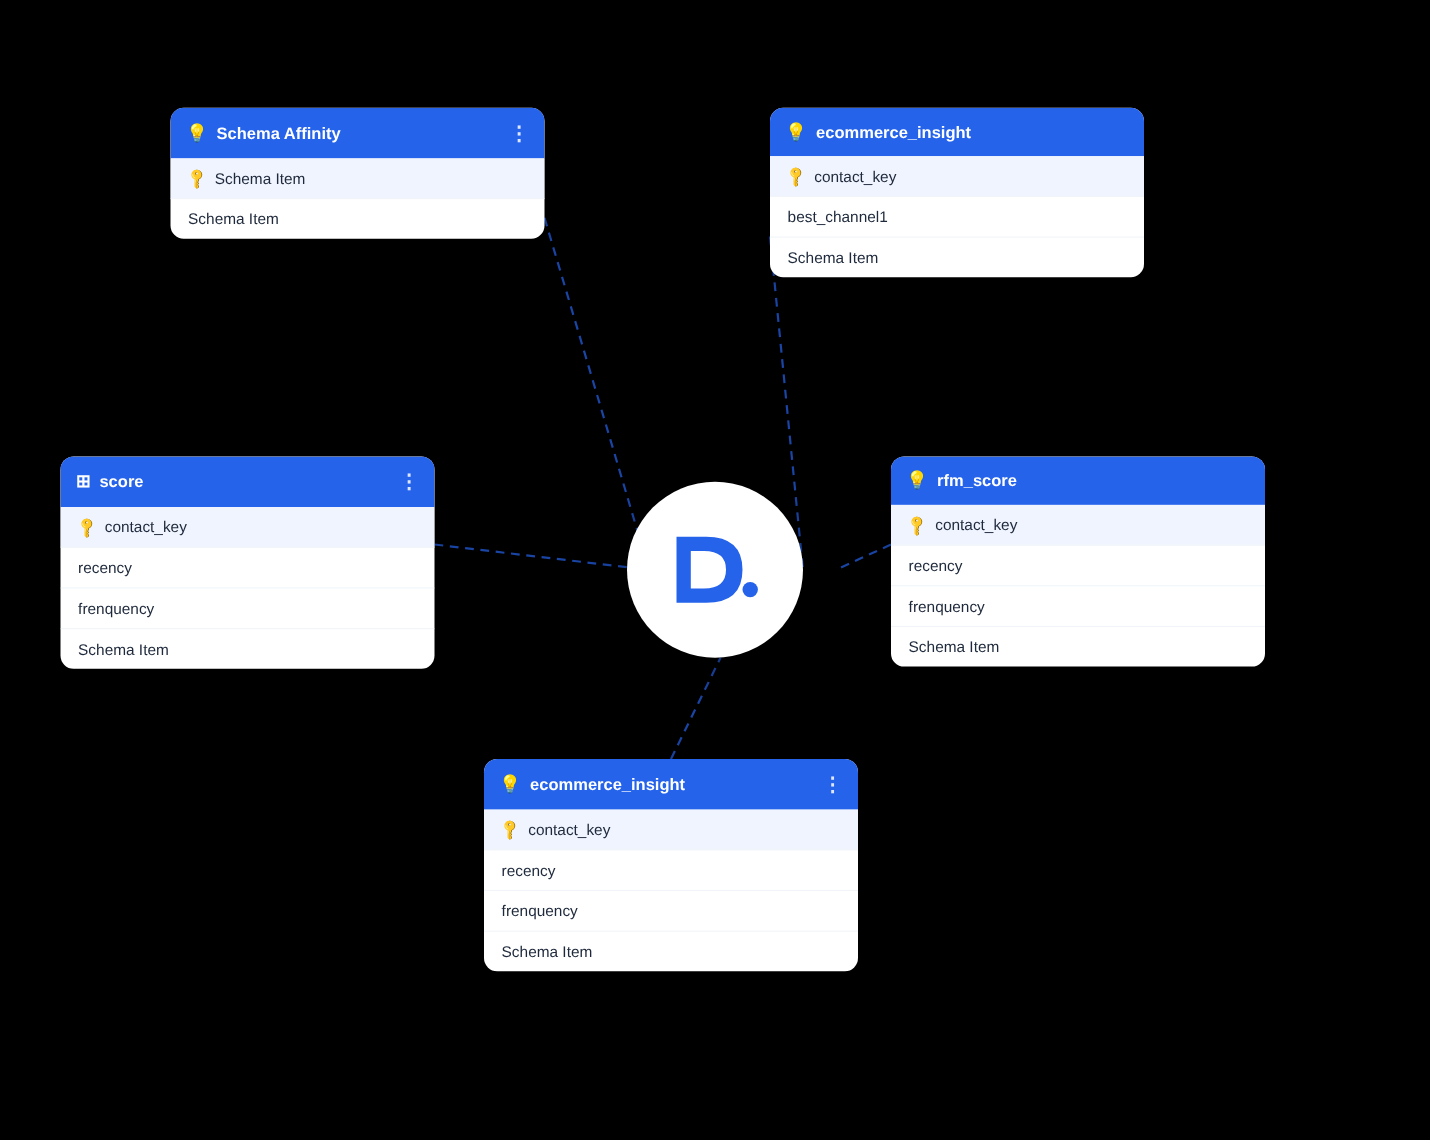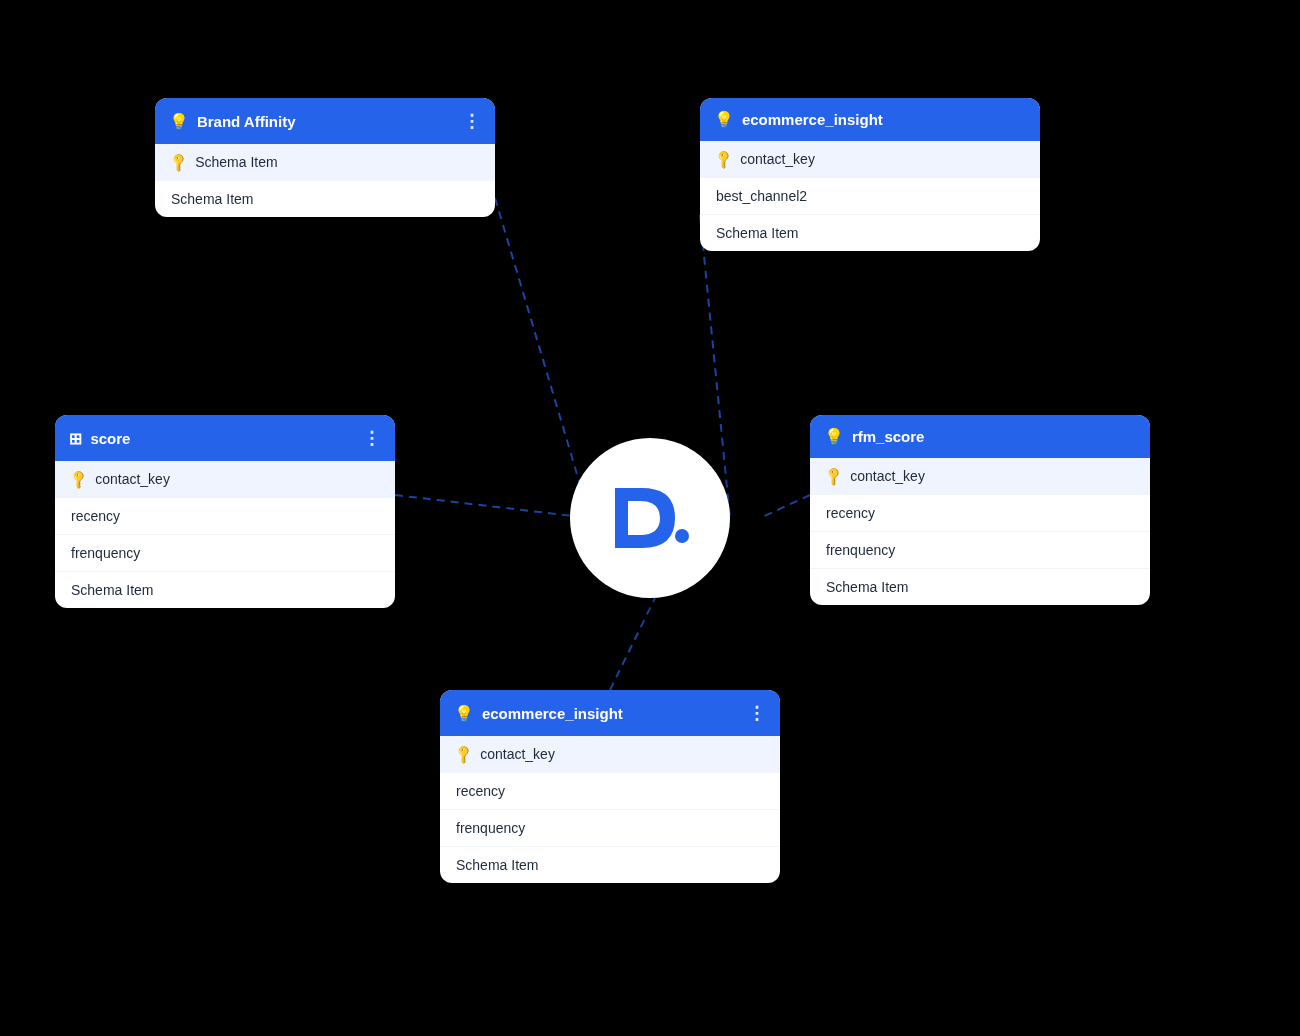--- a/index.html
+++ b/index.html
@@ -118,21 +118,21 @@
       <path d="M15 20 L15 80 L42 80 Q75 80 75 50 Q75 20 42 20 Z
                M28 33 L40 33 Q60 33 60 50 Q60 67 40 67 L28 67 Z" fill="#2563EB"></path>
 
       <circle cx="82" cy="68" r="7" fill="#2563EB"></circle>
     </svg>
   </div>
 
   <div class="table-card card-brand-affinity">
     <div class="card-header">
       <span class="icon-bulb">💡</span>
-      <span class="title">Brand Affinity</span>
+      <span class="title">Schema Affinity</span>
       <span class="menu-dots">⋮</span>
     </div>
     <div class="card-row primary-key">
       <span class="icon-key">🔑</span>
       <span>Schema Item</span>
     </div>
     <div class="card-row">
       <span>Schema Item</span>
     </div>
   </div>
@@ -140,21 +140,21 @@
   <div class="table-card card-ecommerce-top">
     <div class="card-header">
       <span class="icon-bulb">💡</span>
       <span class="title">ecommerce_insight</span>
     </div>
     <div class="card-row primary-key">
       <span class="icon-key">🔑</span>
       <span>contact_key</span>
     </div>
     <div class="card-row">
-      <span>best_channel2</span>
+      <span>best_channel1</span>
     </div>
     <div class="card-row">
       <span>Schema Item</span>
     </div>
   </div>
 
   <div class="table-card card-engage">
     <div class="card-header">
       <span class="icon-grid">⊞</span>
       <span class="title">score</span>

